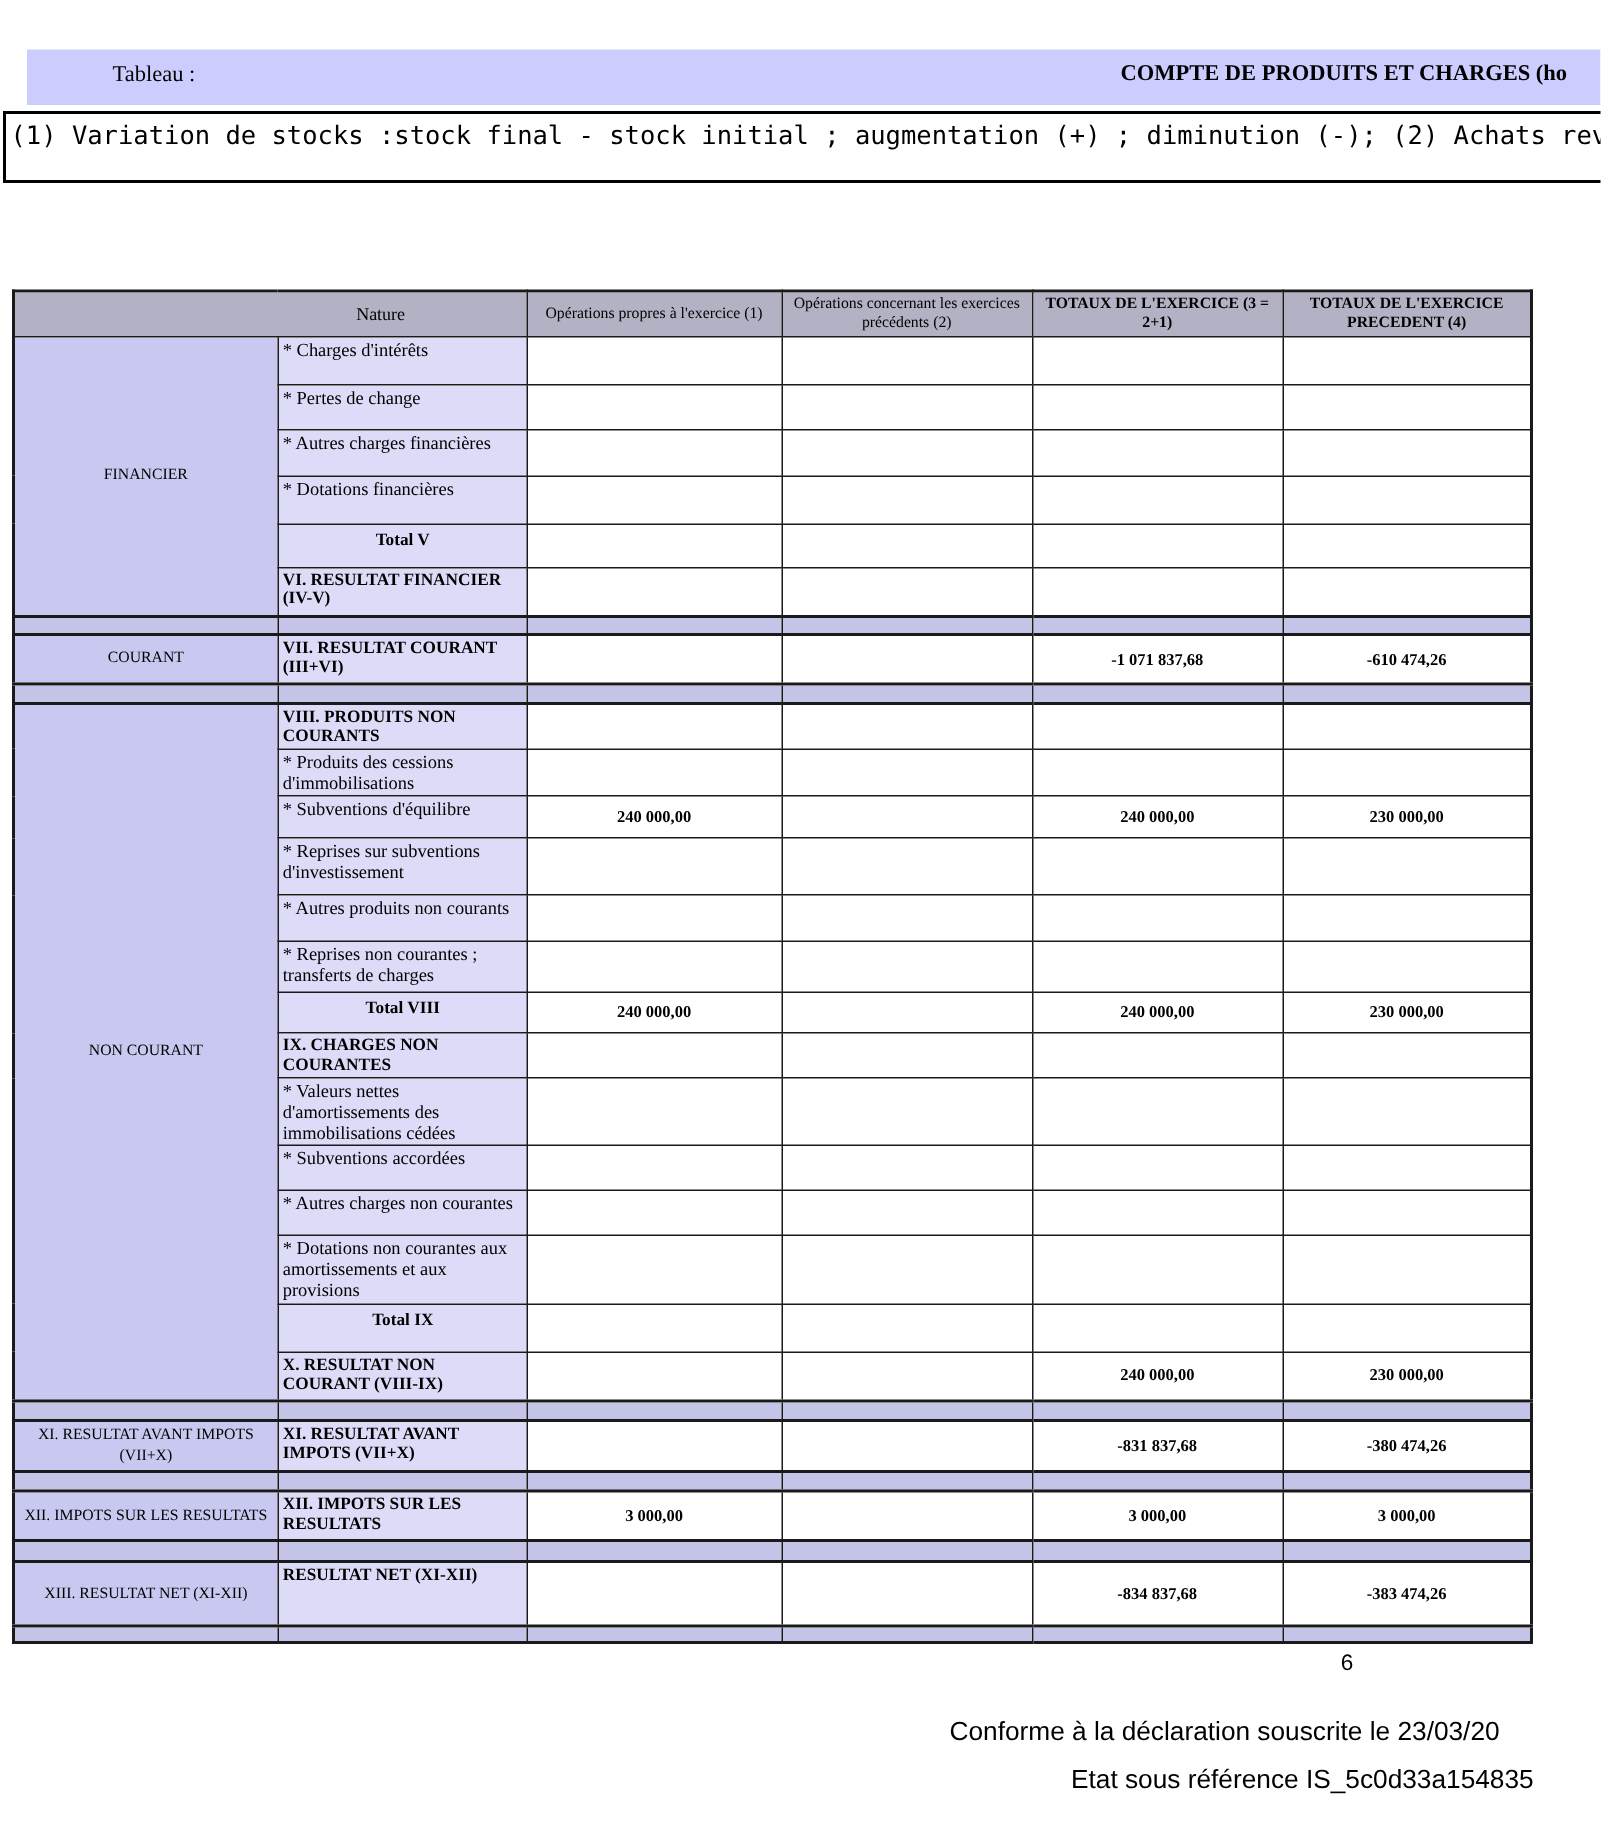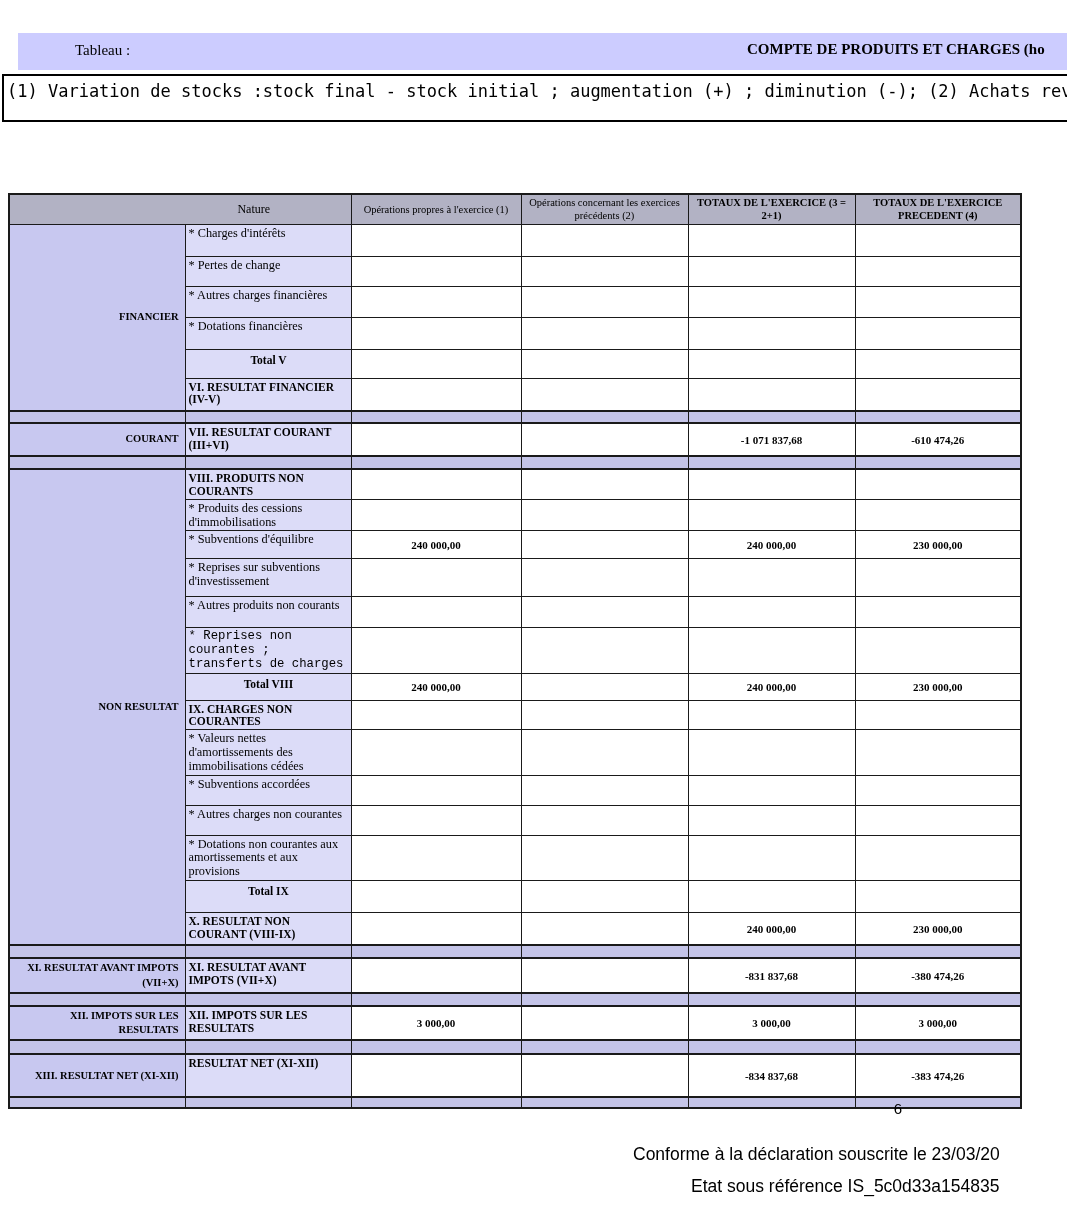--- a/index.html
+++ b/index.html
@@ -28,40 +28,40 @@
     border-collapse:collapse;table-layout:fixed;border:2px solid var(--bd);
   }
   .cpc th,.cpc td{border:1px solid var(--bd);overflow:hidden;}
   .cpc th{
     background:var(--hdr);font-weight:normal;font-size:10.5px;line-height:1.25;
     text-align:center;vertical-align:middle;padding:1px 3px;
   }
   .cpc th.th-nature{font-size:12px;padding-left:150px;}
   .cpc th.b{font-weight:bold;}
   td.group{
-    background:var(--group);text-align:right;vertical-align:middle;
-    font-size:10.5px;line-height:1.35;padding:2px 6px;font-weight:bold;
+    background:var(--group);text-align:center;vertical-align:middle;
+    font-size:10.5px;line-height:1.35;padding:2px 6px;
   }
   td.nature{
     background:var(--nature);vertical-align:top;text-align:left;
     font-size:12.3px;line-height:1.12;padding:2px 2px 1px 3px;
   }
   td.nature.heading{font-weight:bold;font-size:11.5px;}
   td.nature.total{font-weight:bold;font-size:11.5px;text-align:center;padding-top:4px;}
   td.val{
     background:#fff;text-align:center;vertical-align:middle;
     font-weight:bold;font-size:11px;
   }
   tr.sprow td{background:var(--spacer);border-top:2px solid var(--bd);border-bottom:2px solid var(--bd);}
   .pagenum{
     position:absolute;left:878px;top:1100px;width:40px;text-align:center;
     font-family:"Liberation Sans",sans-serif;font-size:15px;
   }
   .conf1{position:absolute;left:633px;top:1144px;font-family:"Liberation Sans",sans-serif;font-size:17.5px;white-space:nowrap;}
-  .conf2{position:absolute;left:691px;top:1176px;font-family:"Liberation Sans",sans-serif;font-size:17.5px;white-space:nowrap;}
+  .conf2{position:absolute;left:714px;top:1176px;font-family:"Liberation Sans",sans-serif;font-size:17.5px;white-space:nowrap;}
 </style>
 </head>
 <body>
 
 <div class="band">
   <span class="lbl">Tableau :</span>
   <span class="ttl">COMPTE DE PRODUITS ET CHARGES (ho</span>
 </div>
 
 <div class="notebox">
@@ -148,21 +148,21 @@
       </tr>
       <tr class="sprow" style="height: 13px;">
         <td></td>
         <td></td>
         <td></td>
         <td></td>
         <td></td>
         <td></td>
       </tr>
       <tr style="height: 28px;">
-        <td rowspan="14" class="group">NON RESULTAT</td>
+        <td rowspan="14" class="group">NON COURANT</td>
         <td class="nature heading">VIII. PRODUITS NON COURANTS</td>
         <td class="val"></td>
         <td class="val"></td>
         <td class="val"></td>
         <td class="val"></td>
       </tr>
       <tr style="height: 27px; margin-left: 28px;">
         <td class="nature item">* Produits des cessions d'immobilisations</td>
         <td class="val"></td>
         <td class="val"></td>
@@ -183,21 +183,21 @@
         <td class="val"></td>
         <td class="val"></td>
       </tr>
       <tr style="height: 31px;">
         <td class="nature item">* Autres produits non courants</td>
         <td class="val"></td>
         <td class="val"></td>
         <td class="val"></td>
         <td class="val"></td>
       </tr>
-      <tr style="height: 34px; font-family: Liberation Mono, monospace;">
+      <tr style="height: 34px;">
         <td class="nature item">* Reprises non courantes ; transferts de charges</td>
         <td class="val"></td>
         <td class="val"></td>
         <td class="val"></td>
         <td class="val"></td>
       </tr>
       <tr style="height: 27px;">
         <td class="nature total">Total VIII</td>
         <td class="val">240 000,00</td>
         <td class="val"></td>

